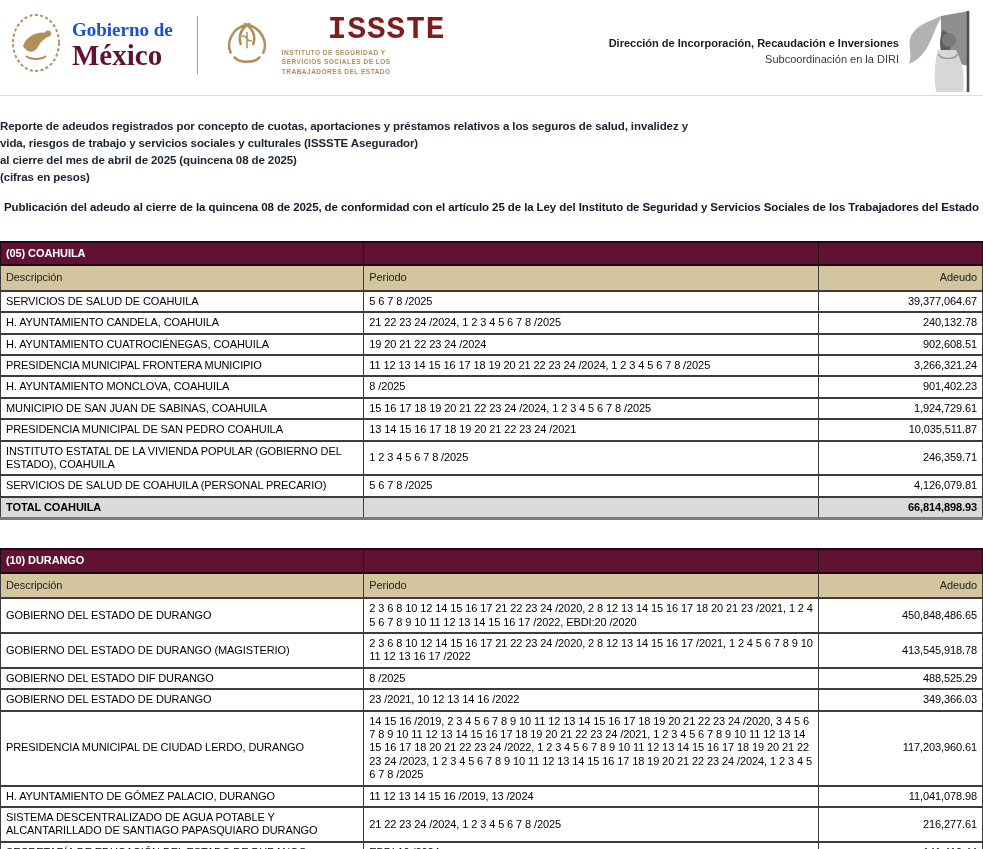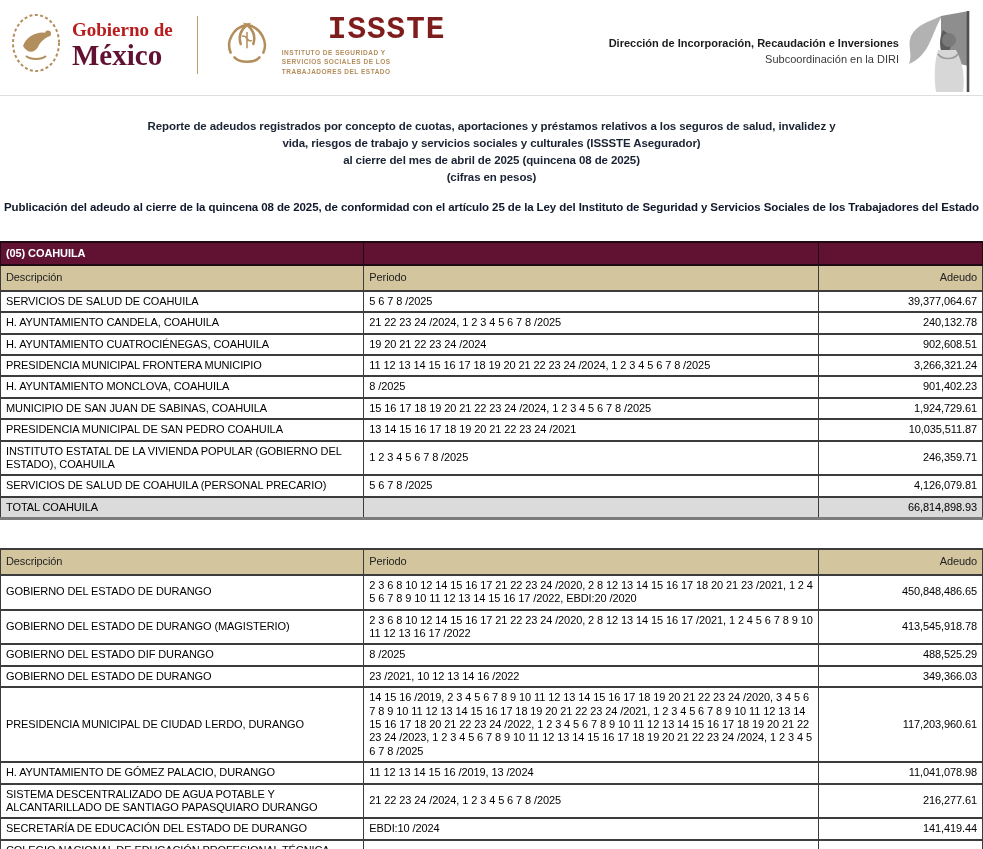--- a/index.html
+++ b/index.html
@@ -9,34 +9,34 @@
     font-family: "Liberation Sans", sans-serif; color:#000;
   }
 
   
   .top-header {
     position: relative; height: 96px; padding: 12px 0 0 10px;
     border-bottom: 1px solid #dedede;
   }
   .brand-left { display:flex; align-items:center; gap:10px; position:absolute; left:10px; top:12px; }
   .gob-text { line-height:1; }
-  .gob-line1 { font-family:"Liberation Serif", serif; font-weight:bold; font-size:19px; color:#b91c1c; }
+  .gob-line1 { font-family:"Liberation Serif", serif; font-weight:bold; font-size:19px; color:#1d4ed8; }
   .gob-line2 { font-family:"Liberation Serif", serif; font-weight:bold; font-size:29px; color:#611232; margin-top:2px; }
   .brand-divider { width:1px; height:58px; background:#b9a16b; margin:0 14px; }
   .issste-block { display:flex; align-items:center; gap:10px; }
   .issste-text-wrap { line-height:1; }
   .issste-acronym { font-family:Liberation Mono, monospace; font-weight:bold; font-size:31px; color:#7f1d1d; letter-spacing:1px;margin-left:46px; }
   .issste-subtitle { margin-top:3px; font-size:6.5px; font-weight:bold; color:#B38E5D; letter-spacing:0.5px; line-height:1.45; width:130px; }
   .header-right { position:absolute; right:84px; top:36px; text-align:right; line-height:1.45; }
   .header-right .dir-line { font-size:11px; font-weight:bold; color:#1c1c1c; }
   .header-right .sub-line { font-size:11px; color:#3a3a3a; }
   .woman-art { position:absolute; right:4px; top:8px; }
 
   
-  .report-title { margin-top:22px; text-align:center; font-weight:bold; color:#1a2333; font-size:11.5px; line-height:17px; letter-spacing:-0.1px; }
+  .report-title { margin-top:22px; text-align:left; font-weight:bold; color:#1a2333; font-size:11.5px; line-height:17px; letter-spacing:-0.1px; }
   .publication-note { margin-top:15px; text-align:center; font-weight:bold; color:#10182b; font-size:11.5px; letter-spacing:-0.1px; padding:0 1px; }
 
   
   #tables { margin-top:13px; }
   table.report-table {
     width:983px; table-layout:fixed; border-collapse:collapse;
     margin-bottom:6px; font-size:11px; letter-spacing:-0.1px;margin-top:28px;
   }
   col.col-desc { width:37%; }
   col.col-periodo { width:46.3%; }
@@ -49,21 +49,21 @@
   tr.state-header-row td {
     background:#611232; color:#ffffff; font-weight:bold;
     border-color:#1f0a14; padding:4px 5px;
   }
   tr.col-header-row td {
     background:#D3C59E; color:#222222; padding:5px 5px;
   }
   tr.col-header-row td.adeudo { text-align:right; }
   td.adeudo { text-align:right; }
   tr.total-row td {
-    background:#DBDBDB; font-weight:normal;
+    background:#DBDBDB; font-weight:bold;
     border-bottom:3px solid #7c7c7c;
   }
 </style>
 </head>
 <body>
 
 <div class="top-header">
   <div class="brand-left">
     <span>
       <svg width="52" height="62" viewBox="0 0 52 62">
@@ -191,20 +191,25 @@
         </tr>
       </tbody>
     </table>
     <table class="report-table">
       <colgroup>
         <col class="col-desc">
         <col class="col-periodo">
         <col class="col-adeudo">
       </colgroup>
       <tbody>
+        <tr class="state-header-row">
+          <td>(10) DURANGO</td>
+          <td></td>
+          <td></td>
+        </tr>
         <tr class="col-header-row">
           <td>Descripción</td>
           <td>Periodo</td>
           <td class="adeudo">Adeudo</td>
         </tr>
         <tr>
           <td class="desc">GOBIERNO DEL ESTADO DE DURANGO</td>
           <td class="periodo">2 3 6 8 10 12 14 15 16 17 21 22 23 24 /2020, 2 8 12 13 14 15 16 17 18 20 21 23 /2021, 1 2 4 5 6 7 8 9 10 11 12 13 14 15 16 17 /2022, EBDI:20 /2020</td>
           <td class="adeudo">450,848,486.65</td>
         </tr>

